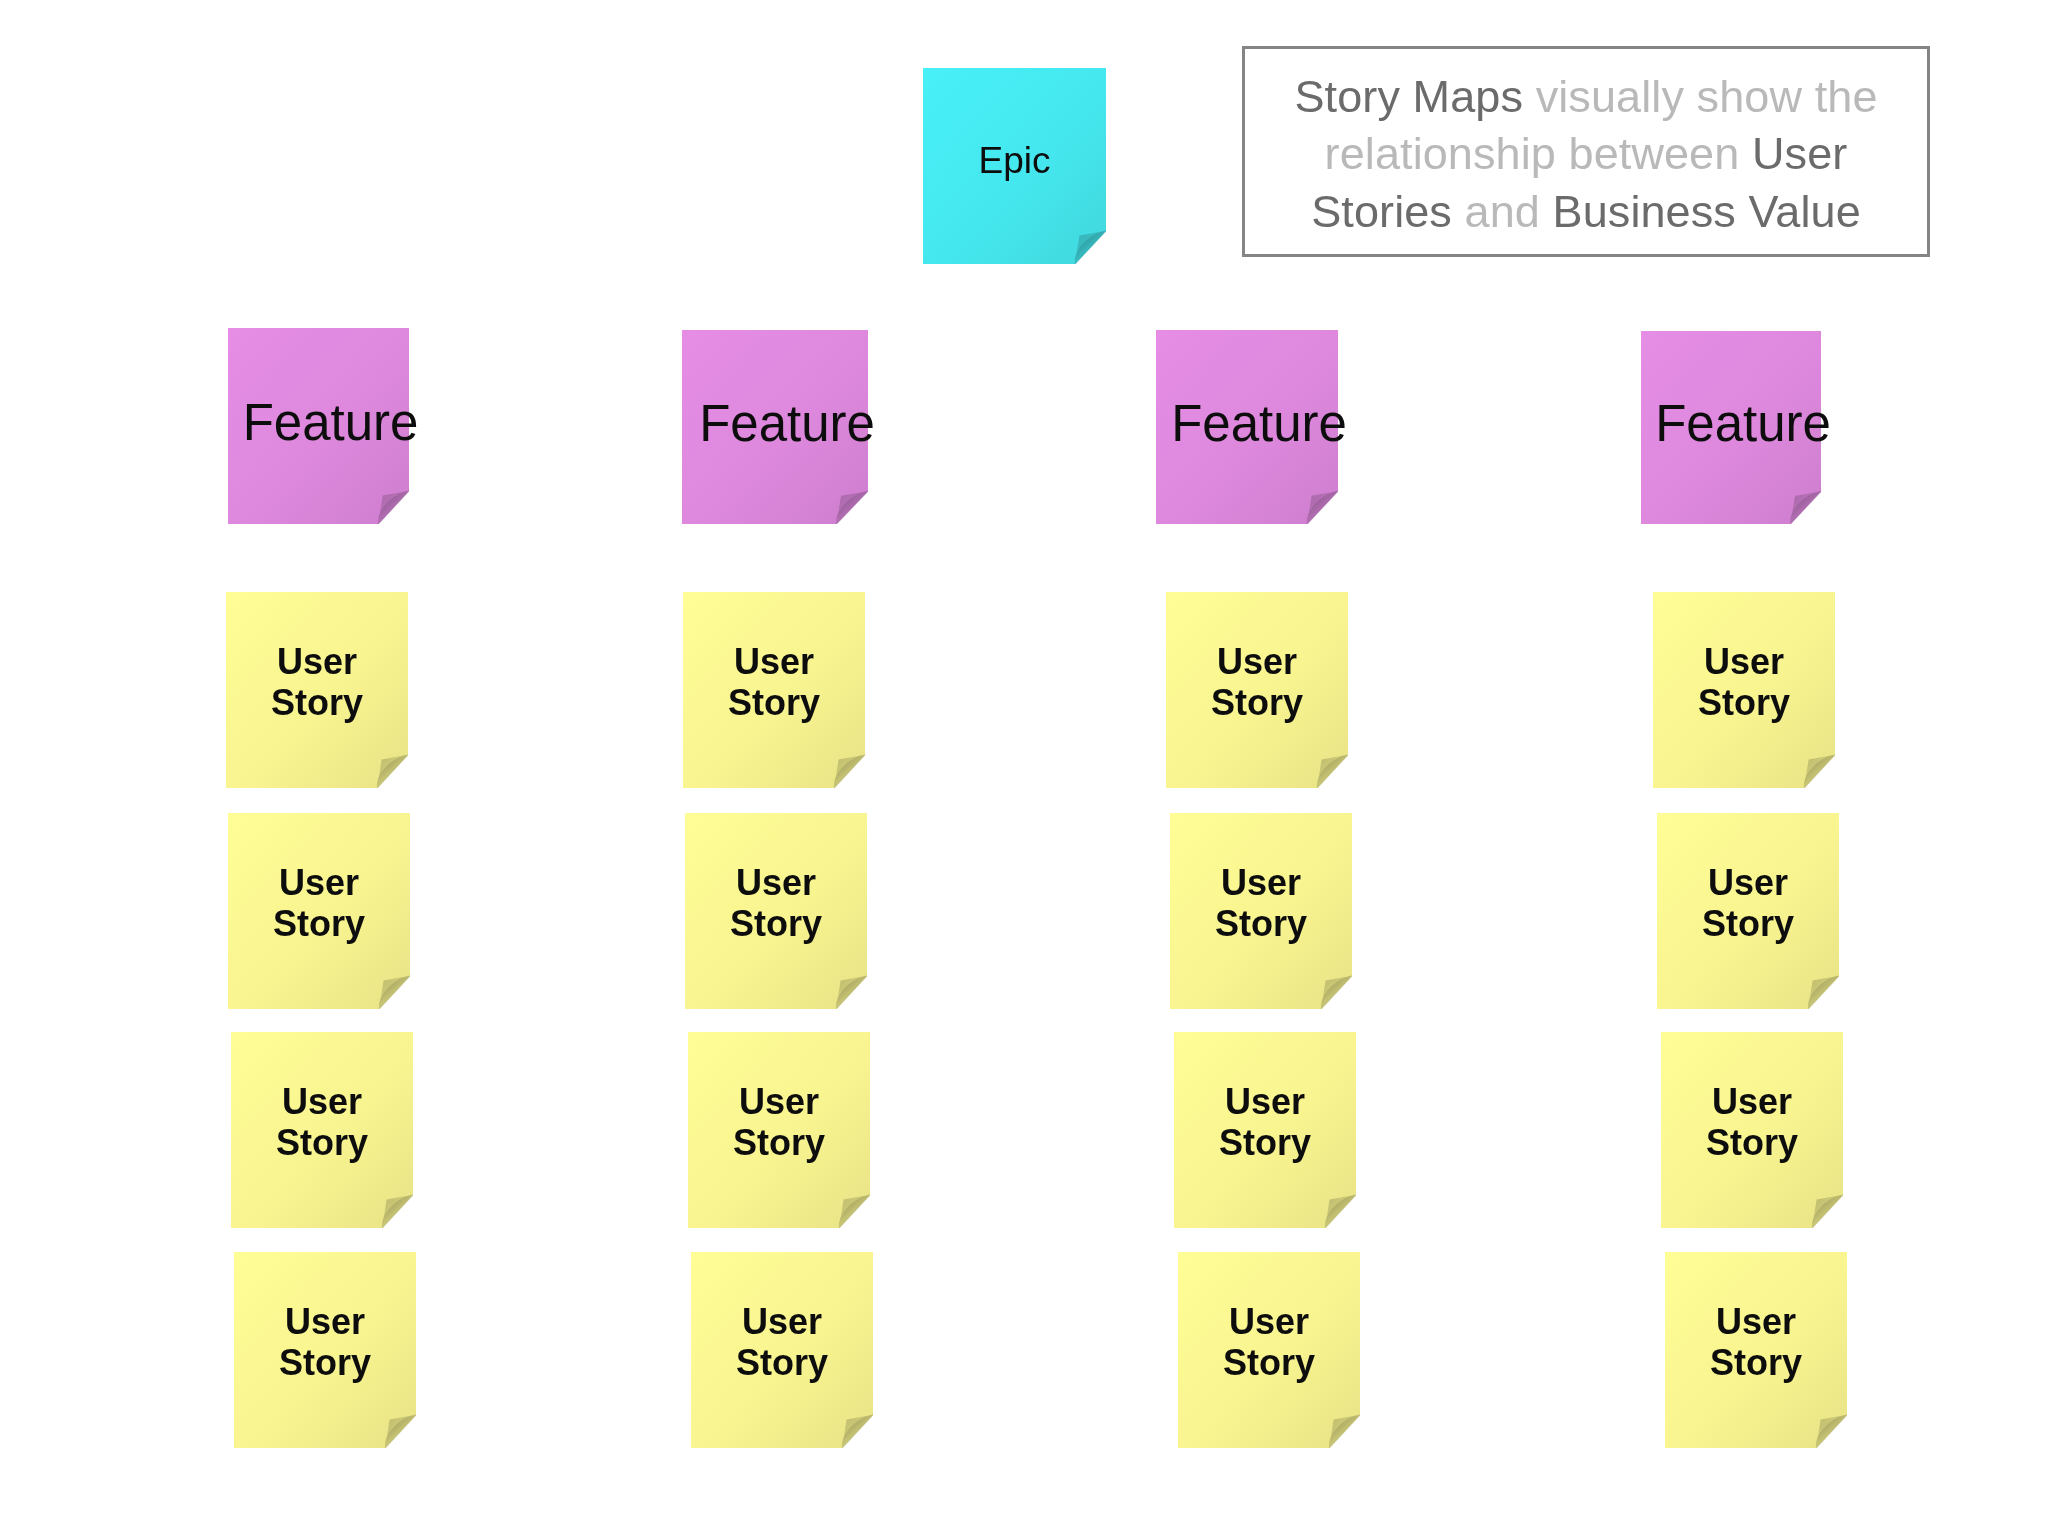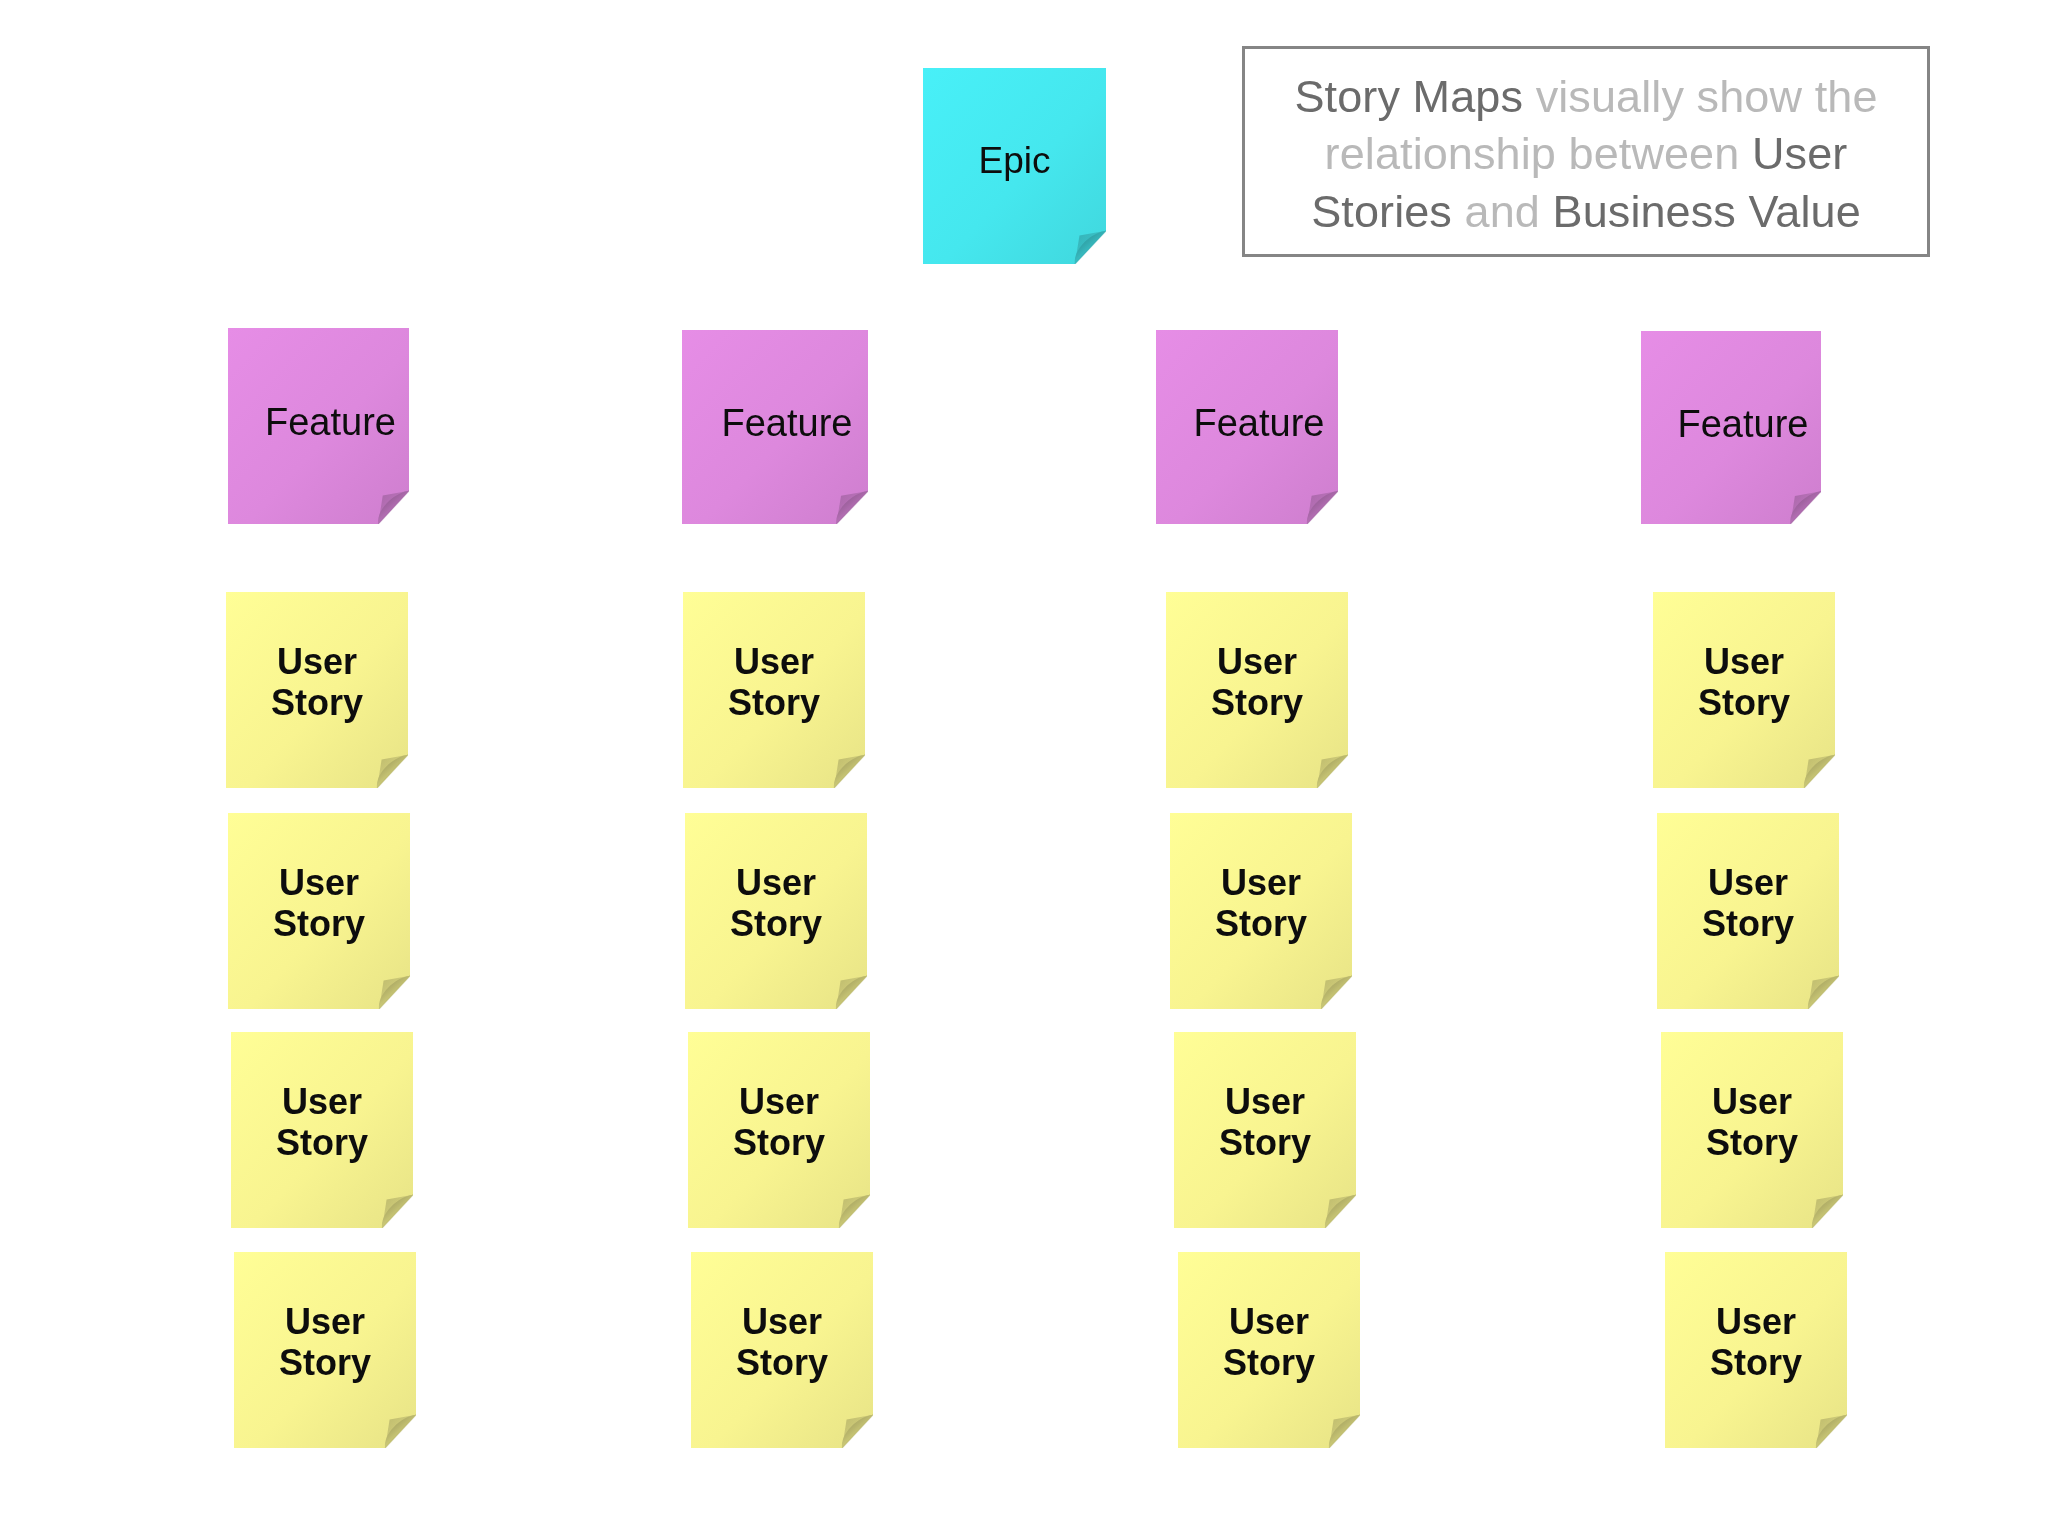--- a/index.html
+++ b/index.html
@@ -43,21 +43,21 @@
     position: relative;
     z-index: 3;
     padding-bottom: 2px;
     white-space: pre-line;
   }
 
   .note-epic {
     font-size: 37px;
   }
   .note-feature {
-    font-size: 38px;
+    font-size: 51px;
     padding-left: 24px;
   }
   .note-story {
     font-size: 36px;
   }
   .note-story .note-label { padding-bottom: 16px; font-weight: bold; }
   .note-epic .note-label { padding-bottom: 10px; }
   .note-feature .note-label { padding-bottom: 6px; }
 
   svg.note-svg { display: block; width: 100%; height: 100%; }

